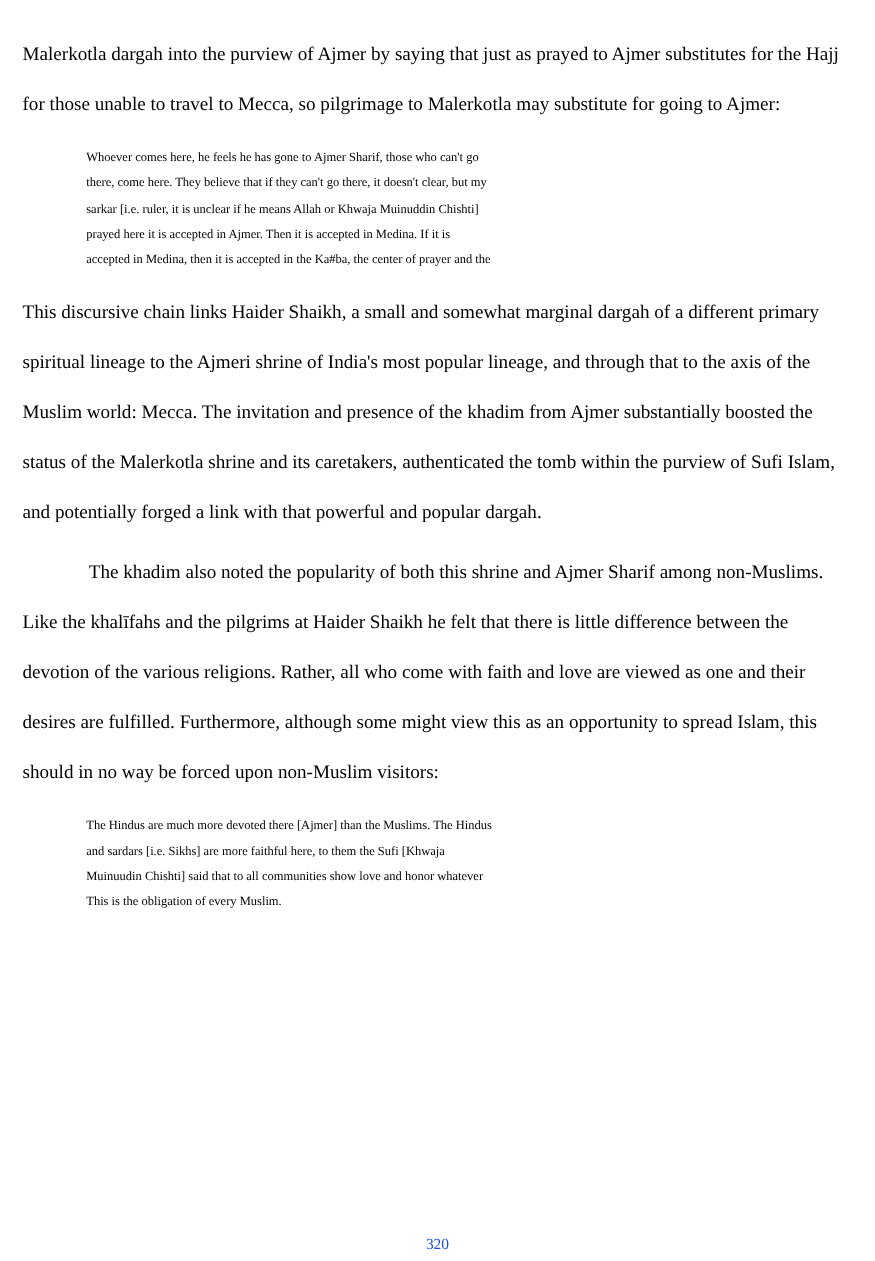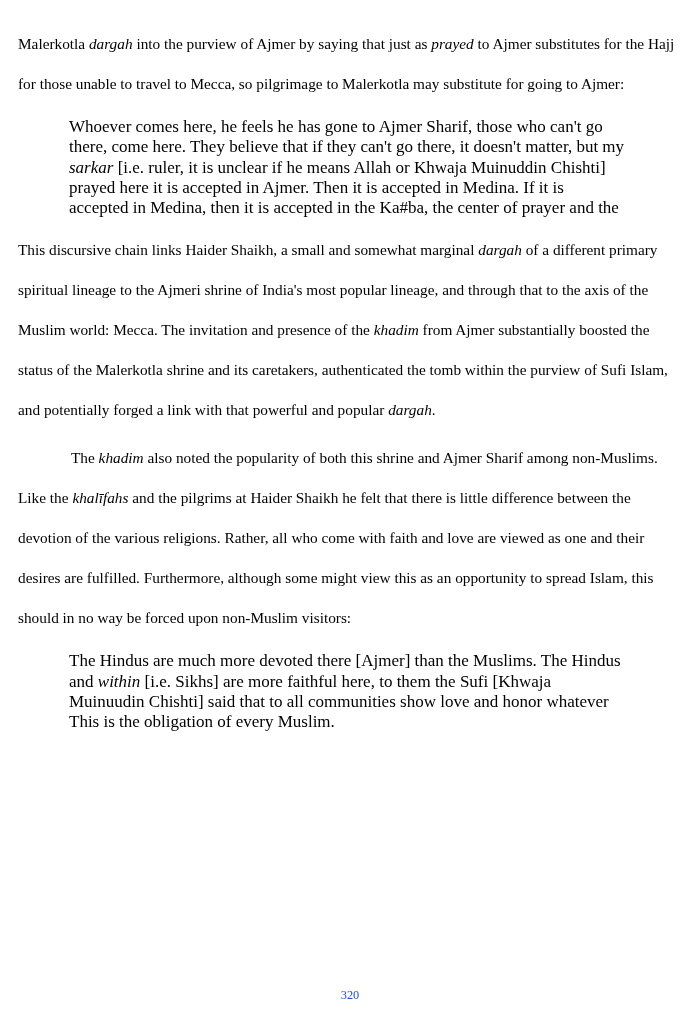--- a/index.html
+++ b/index.html
@@ -34,33 +34,32 @@
     text-align: left;
     margin: 0;
     padding: 0;
     white-space: normal;
   }
   .para.indent-first {
     text-indent: 53px;
   }
   
   .blockquote {
-    font-size: 17px;
+    font-size: 10px;
     line-height: 20.3px;
     margin: 0;
     padding: 0;
     margin-left: 51px;
     width: 600px;
     text-align: left;
   }
   .gap-before-quote { height: 13px; }
   .gap-after-quote  { height: 12px; }
   .gap-small        { height: 8px; }
   i, .ital {
-    font-style: italic;
   }
   .folio {
     position: absolute;
     left: 0;
     top: 988px;
     width: 700px;
     text-align: center;
     font-size: 12.4px;
     line-height: 14px;
     color: #1d4ed8;
@@ -71,39 +70,39 @@
 
 <div class="page">
   <div class="content">
 
     <p class="para"><span>Malerkotla </span><span class="ital">dargah</span><span> into the purview of Ajmer by saying that just as </span><span class="ital">prayed</span><span> to Ajmer substitutes for the Hajj for those unable to travel to Mecca, so pilgrimage to Malerkotla may substitute for going to Ajmer:</span></p>
 
     <div class="gap-before-quote"></div>
 
     <div class="blockquote">
         <div><span>Whoever comes here, he feels he has gone to Ajmer Sharif, those who can't go</span></div>
-        <div><span>there, come here.  They believe that if they can't go there, it doesn't matter, but my</span></div>
+        <div><span>there, come here.  They believe that if they can't go there, it doesn't clear, but my</span></div>
         <div><span class="ital">sarkar</span><span> [i.e. ruler, it is unclear if he means Allah or Khwaja Muinuddin Chishti]</span></div>
         <div><span>prayed here it is accepted in Ajmer.  Then it is accepted in Medina.  If it is</span></div>
         <div><span>accepted in Medina, then it is accepted in the Ka#ba, the center of prayer and the</span></div>
       </div>
 
     <div class="gap-after-quote"></div>
 
     <p class="para"><span>This discursive chain links Haider Shaikh, a small and somewhat marginal </span><span class="ital">dargah</span><span> of a different primary spiritual lineage to the Ajmeri shrine of India's most popular lineage, and through that to the axis of the Muslim world: Mecca.  The invitation and presence of the </span><span class="ital">khadim</span><span> from Ajmer substantially boosted the status of the Malerkotla shrine and its caretakers, authenticated the tomb within the purview of Sufi Islam, and potentially forged a link with that powerful and popular </span><span class="ital">dargah</span><span>.</span></p>
 
     <div class="gap-small"></div>
 
     <p class="para indent-first"><span>The </span><span class="ital">khadim</span><span> also noted the popularity of both this shrine and Ajmer Sharif among non-Muslims.  Like the </span><span class="ital">khalīfahs</span><span> and the pilgrims at Haider Shaikh he felt that there is little difference between the devotion of the various religions.  Rather, all who come with faith and love are viewed as one and their desires are fulfilled.  Furthermore, although some might view this as an opportunity to spread Islam, this should in no way be forced upon non-Muslim visitors:</span></p>
 
     <div class="gap-before-quote"></div>
 
     <div class="blockquote">
         <div><span>The Hindus are much more devoted there [Ajmer] than the Muslims.  The Hindus</span></div>
-        <div><span>and </span><span class="ital">within</span><span> [i.e. Sikhs] are more faithful here, to them the Sufi [Khwaja</span></div>
+        <div><span>and </span><span class="ital">sardars</span><span> [i.e. Sikhs] are more faithful here, to them the Sufi [Khwaja</span></div>
         <div><span>Muinuudin Chishti] said that to all communities show love and honor whatever</span></div>
         <div><span>This is the obligation of every Muslim.</span></div>
       </div>
 
     <div class="gap-after-quote"></div>
 
 
   </div>
 
   <div class="folio">320</div>

